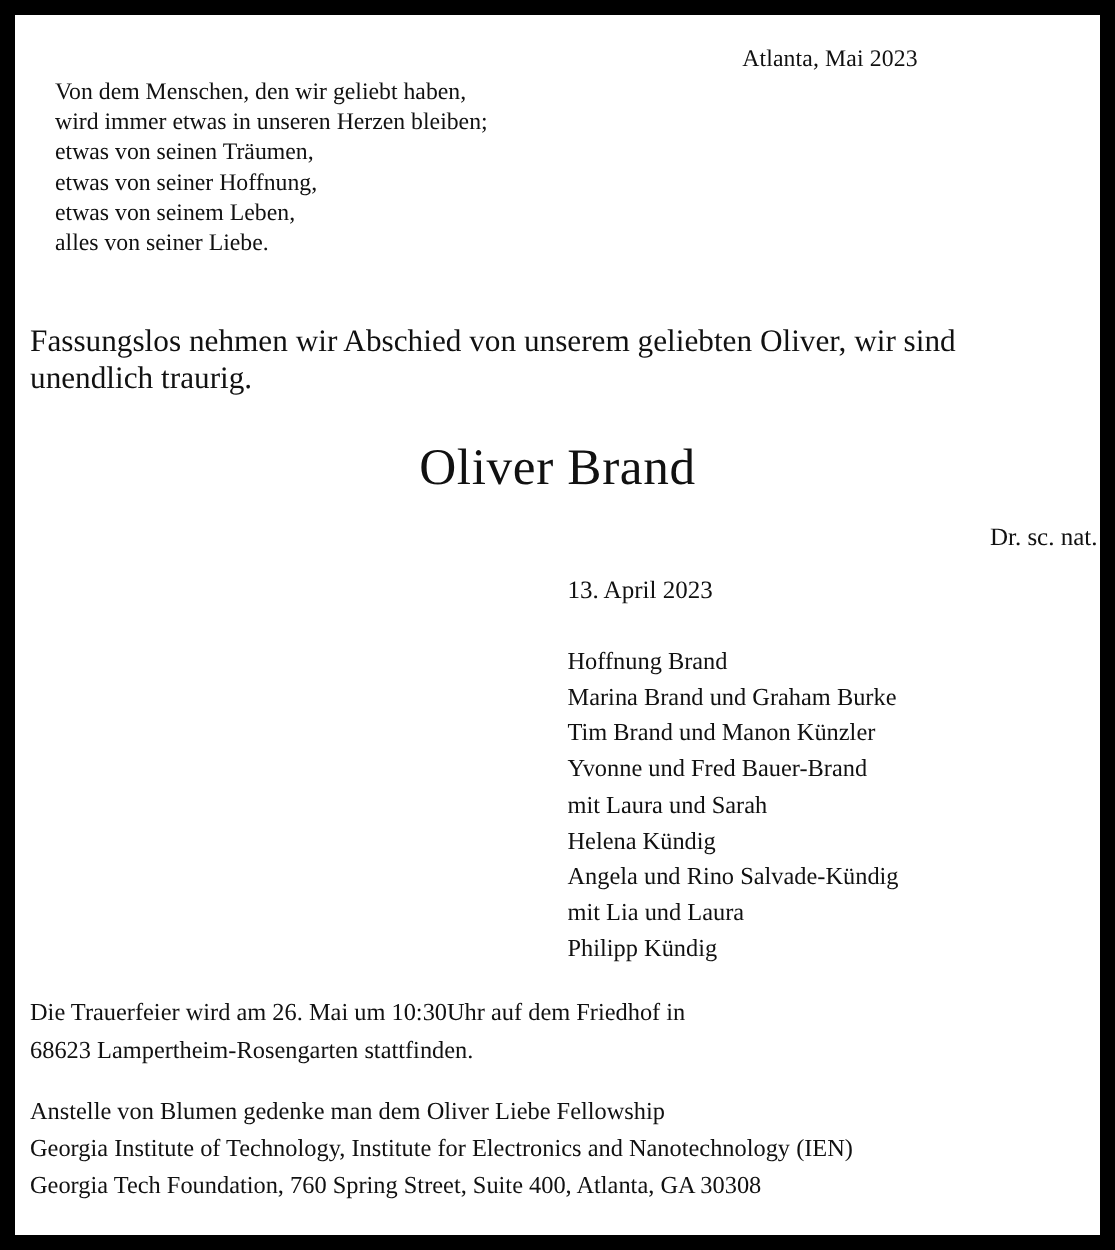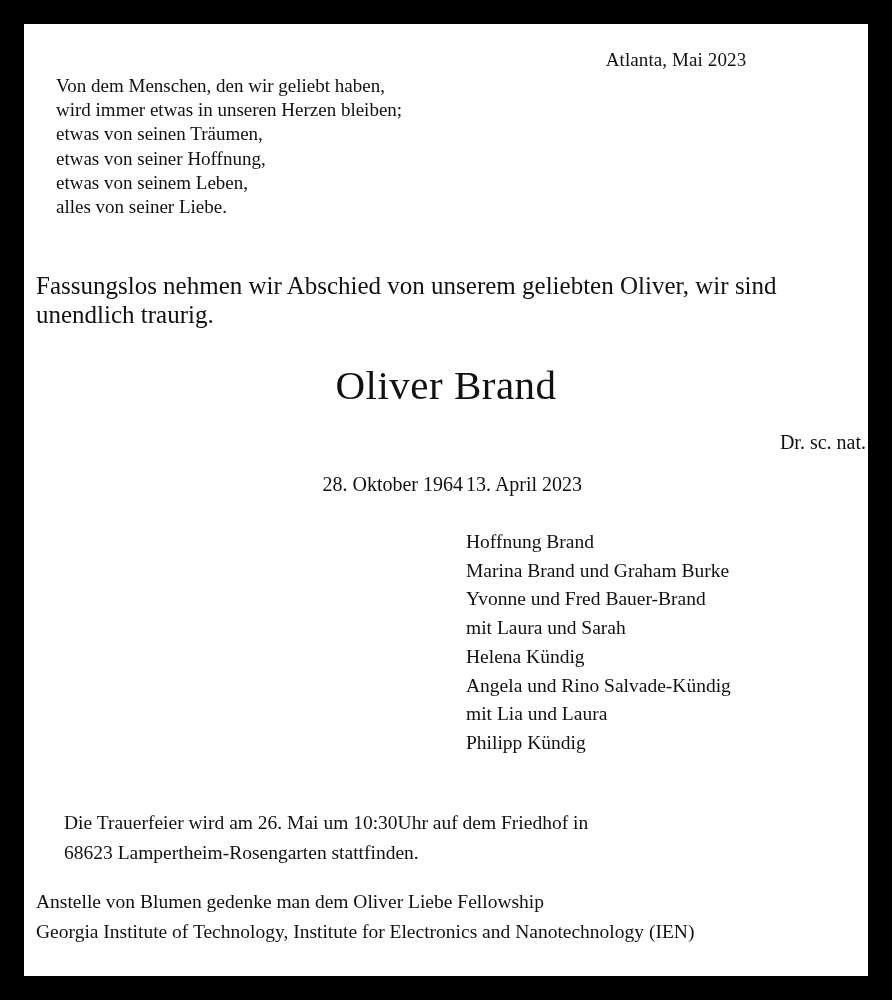--- a/index.html
+++ b/index.html
@@ -7,21 +7,21 @@
     padding: 0;
     background: #ffffff;
   }
 
   .notice {
     position: relative;
     width: 892px;
     height: 1000px;
     box-sizing: border-box;
     background: #000000;
-    padding: 24px;
+    padding: 12px;
     font-family: "Liberation Serif", "DejaVu Serif", serif;
     color: #111111;
     overflow: hidden;
   }
 
   .notice-inner {
     position: relative;
     width: 100%;
     height: 100%;
     box-sizing: border-box;
@@ -140,21 +140,20 @@
   .service {
     position: absolute;
     left: 10px;
     top: 782px;
     width: 830px;
     font-size: 19.5px;
     line-height: 29.5px;
   }
   .service .line {
     white-space: nowrap;
-    margin-left: 28px;
   }
 
   
   .donations {
     position: absolute;
     left: 10px;
     top: 861px;
     width: 840px;
     font-size: 19.5px;
     line-height: 29.5px;
@@ -181,40 +180,41 @@
         <div class="line">alles von seiner Liebe.</div>
       </div>
 
       <div class="intro">Fassungslos nehmen wir Abschied von unserem geliebten Oliver, wir sind unendlich traurig.</div>
 
       <div class="name">Oliver Brand</div>
 
       <div class="title-line">Dr. sc. nat.</div>
 
       <div class="dates">
-        <span class="date-birth">28. Oktober 1964</span>
         <span class="date-death">13. April 2023</span>
       </div>
 
       <div class="survivors">
         <div class="line">Hoffnung Brand</div>
         <div class="line">Marina Brand und Graham Burke</div>
+        <div class="line">Tim Brand und Manon Künzler</div>
         <div class="line">Yvonne und Fred Bauer-Brand</div>
         <div class="line">mit Laura und Sarah</div>
         <div class="line">Helena Kündig</div>
         <div class="line">Angela und Rino Salvade-Kündig</div>
         <div class="line">mit Lia und Laura</div>
         <div class="line">Philipp Kündig</div>
       </div>
 
       <div class="service">
         <div class="line">Die Trauerfeier wird am 26. Mai um 10:30Uhr auf dem Friedhof in</div>
         <div class="line">68623 Lampertheim-Rosengarten stattfinden.</div>
       </div>
 
       <div class="donations">
         <div class="line">Anstelle von Blumen gedenke man dem Oliver Liebe Fellowship</div>
         <div class="line">Georgia Institute of Technology, Institute for Electronics and Nanotechnology (IEN)</div>
+        <div class="line">Georgia Tech Foundation, 760 Spring Street, Suite 400, Atlanta, GA 30308</div>
       </div>
 
     </div>
   </div>
 </div>
 
 </body></html>

